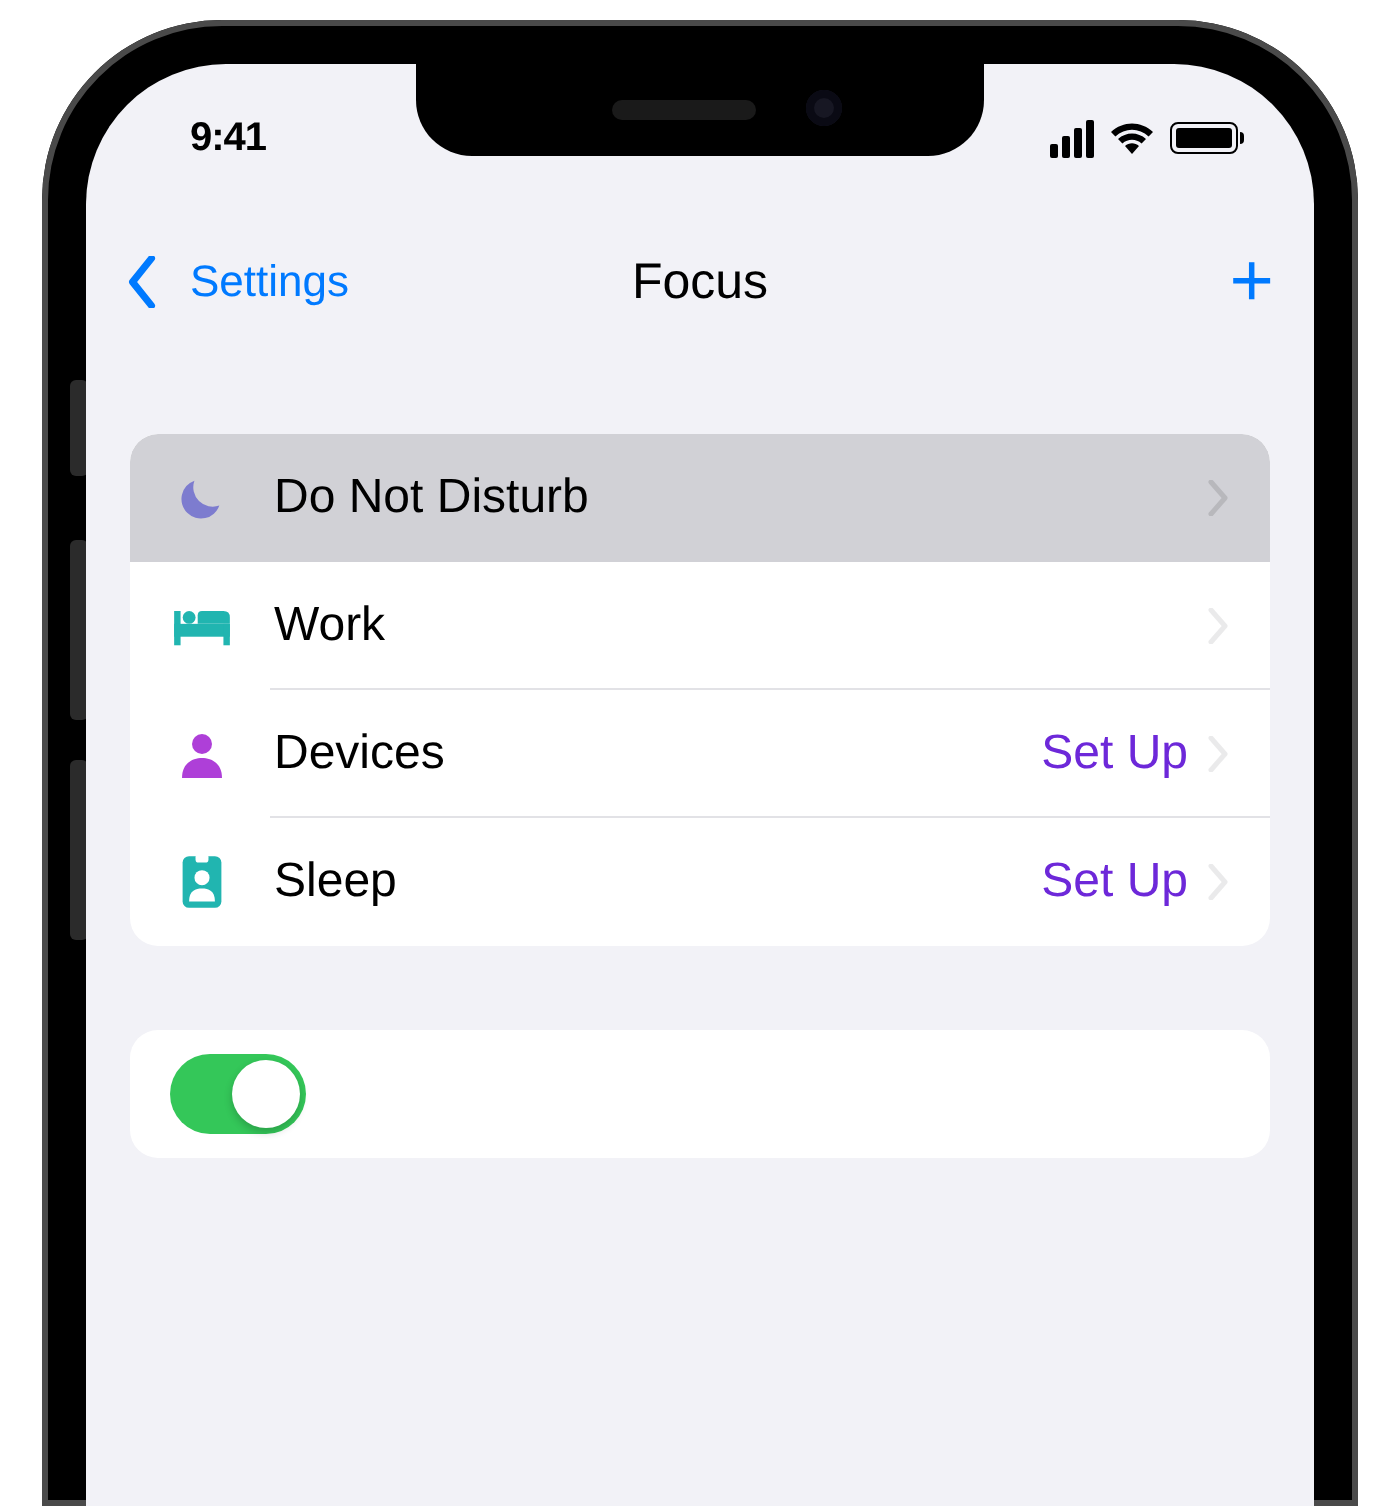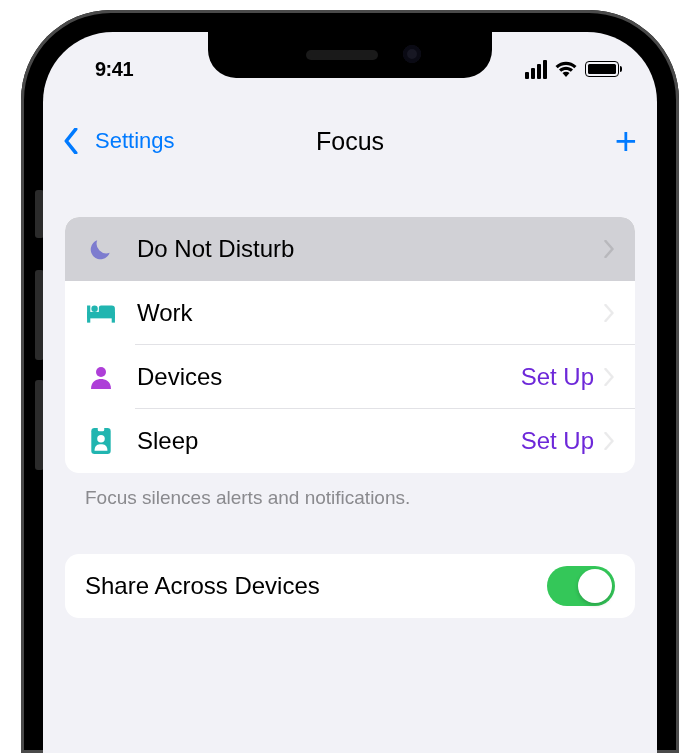--- a/index.html
+++ b/index.html
@@ -318,25 +318,23 @@
           </div>
           <div class="row-label">Sleep</div>
           <div class="row-detail">Set Up</div>
           <svg class="row-chevron" viewBox="0 0 10 18">
               <path d="M1 1 L8 9 L1 17" stroke="#c6c6c8" stroke-width="2.5" fill="none" stroke-linecap="round" stroke-linejoin="round"></path>
             </svg>
         </div>
 
       </div>
 
-      <div class="footer-text">Focus silences alerts and notifications.</div>
 
       <div class="list-group share-group">
         <div class="share-row">
-          <div class="share-label">Share Across Devices</div>
           <div class="toggle">
             <div class="toggle-knob"></div>
           </div>
         </div>
       </div>
 
 
     </div>
   </div>
 </div>

